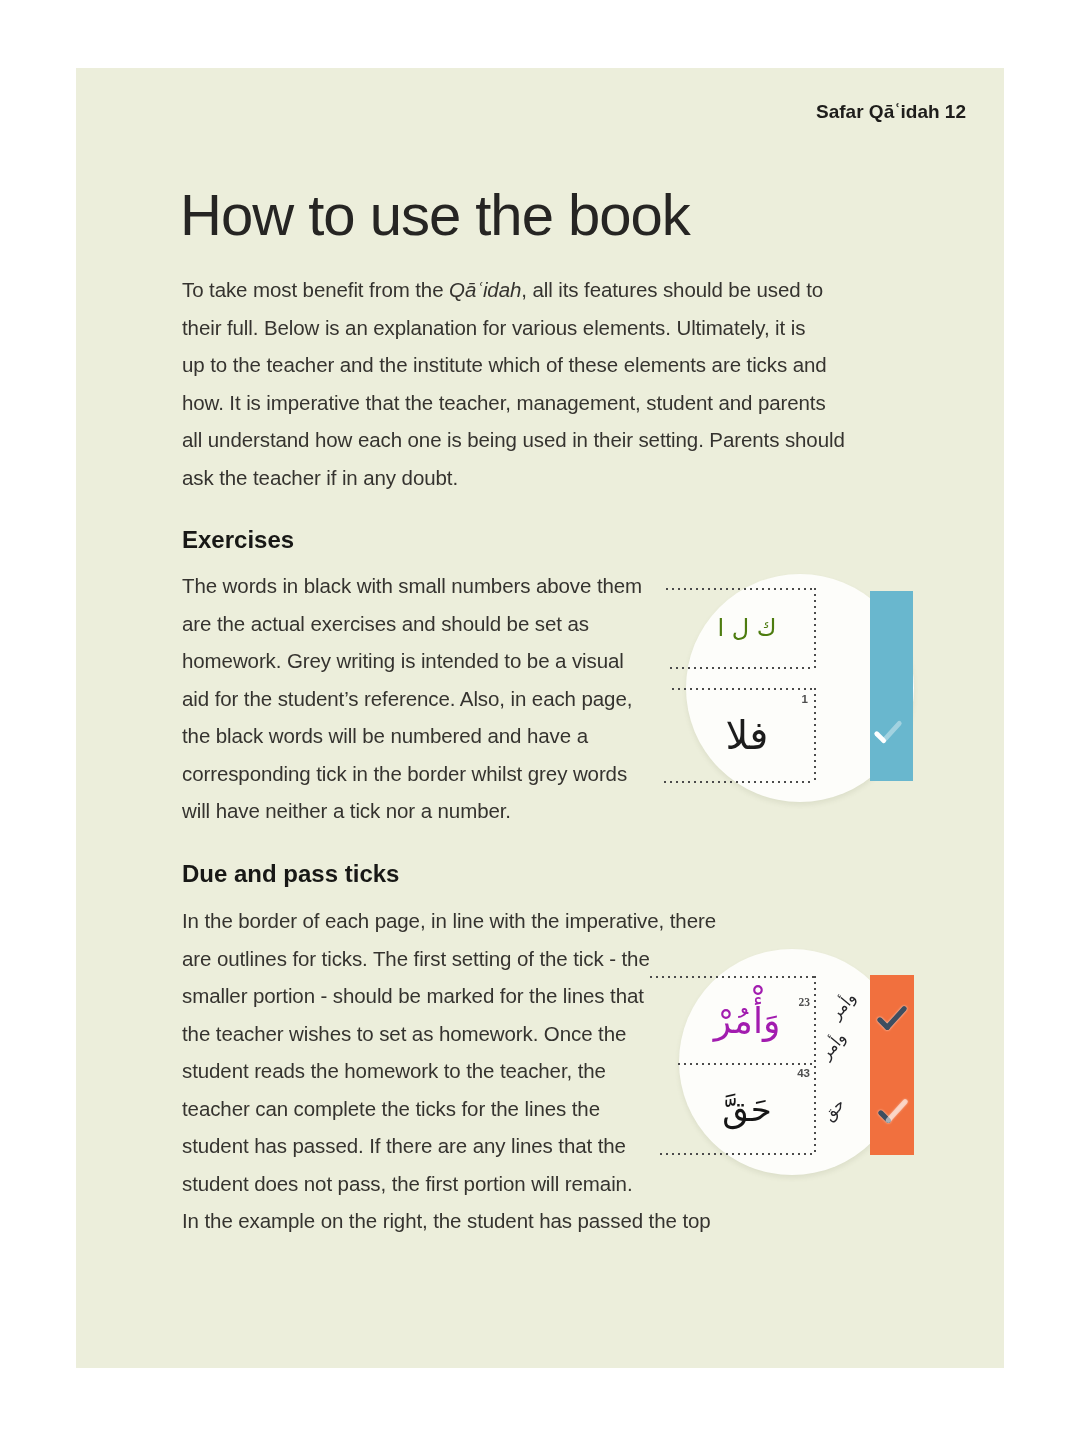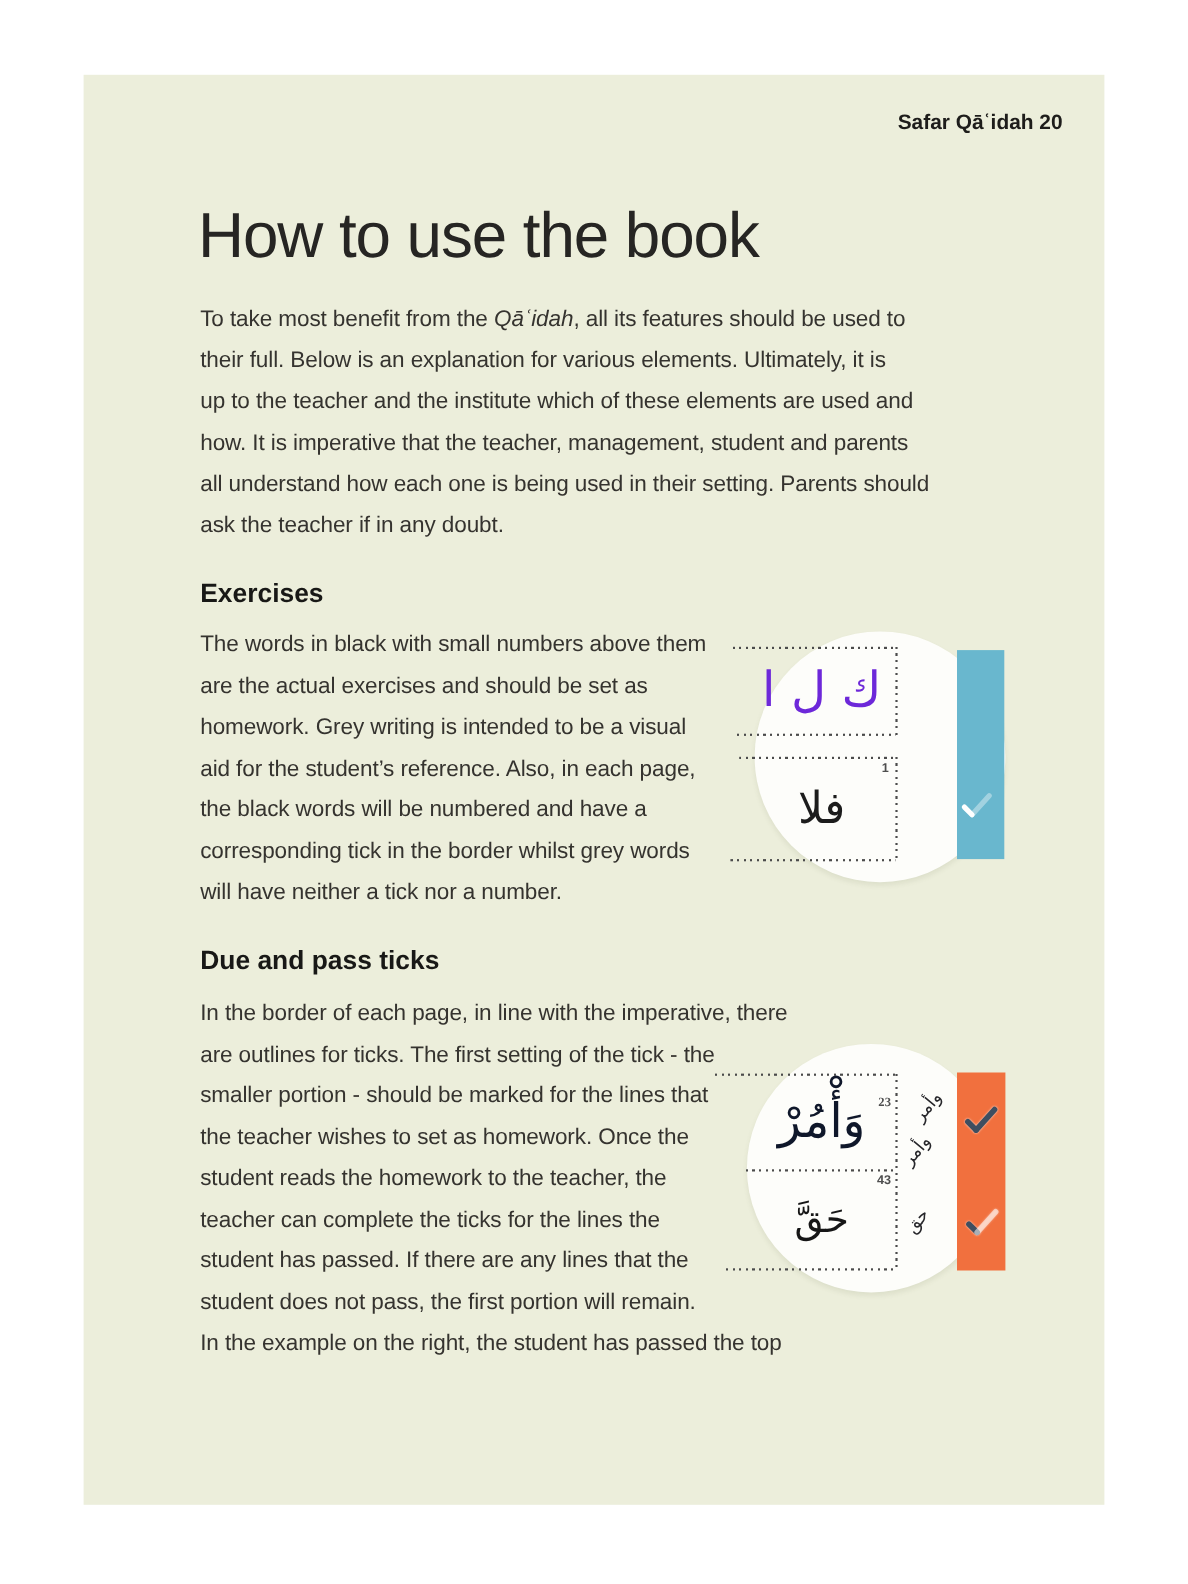--- a/index.html
+++ b/index.html
@@ -49,24 +49,24 @@
   .dot-v{position:absolute;width:2px;
     background-image:repeating-linear-gradient(to bottom,#4b4b4b 0 2px,transparent 2px 6px);}
   .bar{position:absolute;}
   .bar-blue{left:194px;top:18px;width:43px;height:190px;background:#69b7ce;}
   .bar-orange{left:194px;top:31px;width:44px;height:180px;background:#f1703e;}
   .word-box{
     position:absolute;display:flex;align-items:center;justify-content:center;
     font-family:"DejaVu Sans",sans-serif;direction:rtl;line-height:1;
   }
   .illo1 .grey-box{left:4px;top:17px;width:134px;height:75px;
-    color:#6d28d9;font-size:44px;}
+    color:#4d7c0f;font-size:24px;}
   .illo1 .black-box{left:4px;top:117px;width:134px;height:89px;
     color:#1c1c1c;font-size:40px;}
-  .illo2 .w1-box{left:4px;top:34px;width:134px;height:85px;color:#0f172a;font-size:43px;}
+  .illo2 .w1-box{left:4px;top:34px;width:134px;height:85px;color:#a21caf;font-size:36px;}
   .illo2 .w2-box{left:4px;top:121px;width:134px;height:88px;color:#161616;font-size:34px;}
   .num{
     position:absolute;width:32px;text-align:right;
     font-size:11.5px;color:#4e4e4e;font-weight:bold;
   }
   .illo1 .num{left:100px;top:120px;}
   .illo2 .n-top{left:102px;top:52px;font-family:Liberation Serif, serif;}
   .illo2 .n-bot{left:102px;top:123px;}
   .tick{position:absolute;fill:none;}
   .tick path{stroke-width:5.5;stroke-linecap:round;fill:none;}
@@ -87,28 +87,28 @@
   }
   .s1{left:152px;top:52px;}
   .s2{left:142px;top:92px;}
   .s3{left:146px;top:156px;}
 </style>
 </head>
 <body>
 
 <div class="panel" style="background-color: rgb(236, 238, 219);">
 
-  <div class="header-right">Safar Qāʿidah  20</div>
+  <div class="header-right">Safar Qāʿidah  12</div>
 
   <h1 class="page-title">How to use the book</h1>
 
   <div class="para intro">
       <div class="tline"><span>To take most benefit from the </span><i>Qāʿidah</i><span>, all its features should be used to</span></div>
       <div class="tline"><span>their full. Below is an explanation for various elements. Ultimately, it is</span></div>
-      <div class="tline"><span>up to the teacher and the institute which of these elements are used and</span></div>
+      <div class="tline"><span>up to the teacher and the institute which of these elements are ticks and</span></div>
       <div class="tline"><span>how. It is imperative that the teacher, management, student and parents</span></div>
       <div class="tline"><span>all understand how each one is being used in their setting. Parents should</span></div>
       <div class="tline"><span>ask the teacher if in any doubt.</span></div>
     </div>
 
   <div class="sec-h h-ex">Exercises</div>
 
   <div class="para p-ex">
       <div class="tline"><span>The words in black with small numbers above them</span></div>
       <div class="tline"><span>are the actual exercises and should be set as</span></div>

